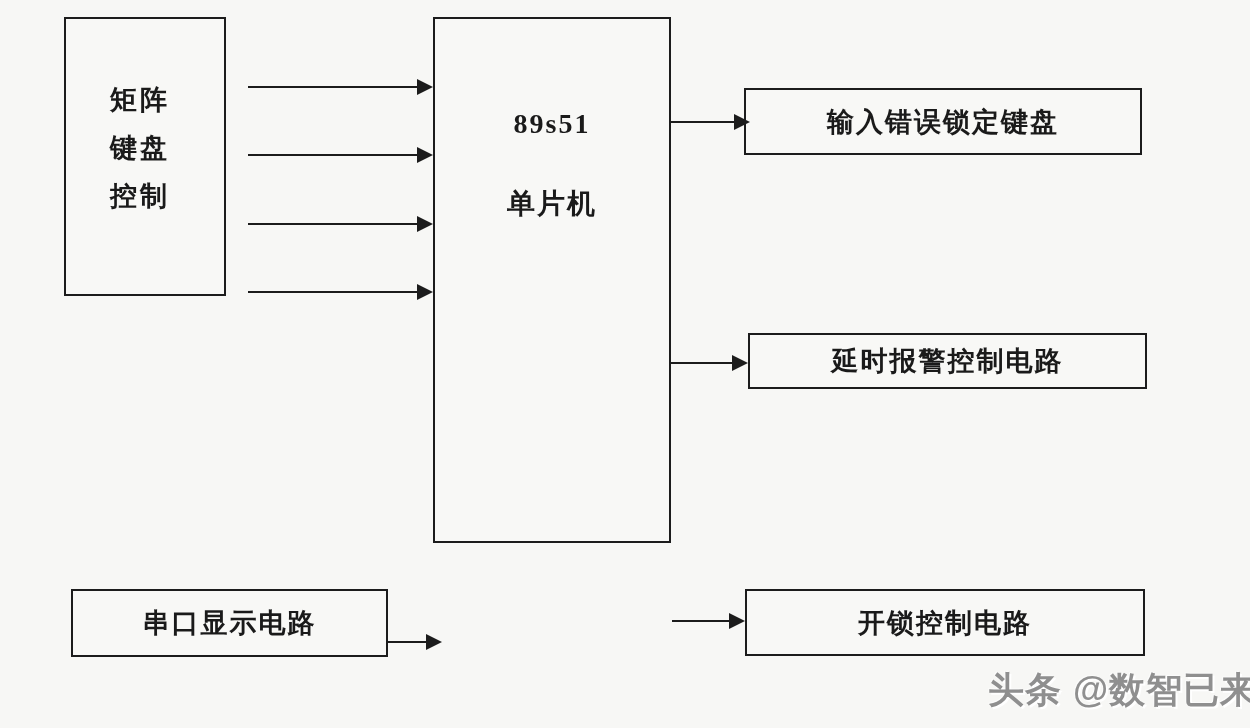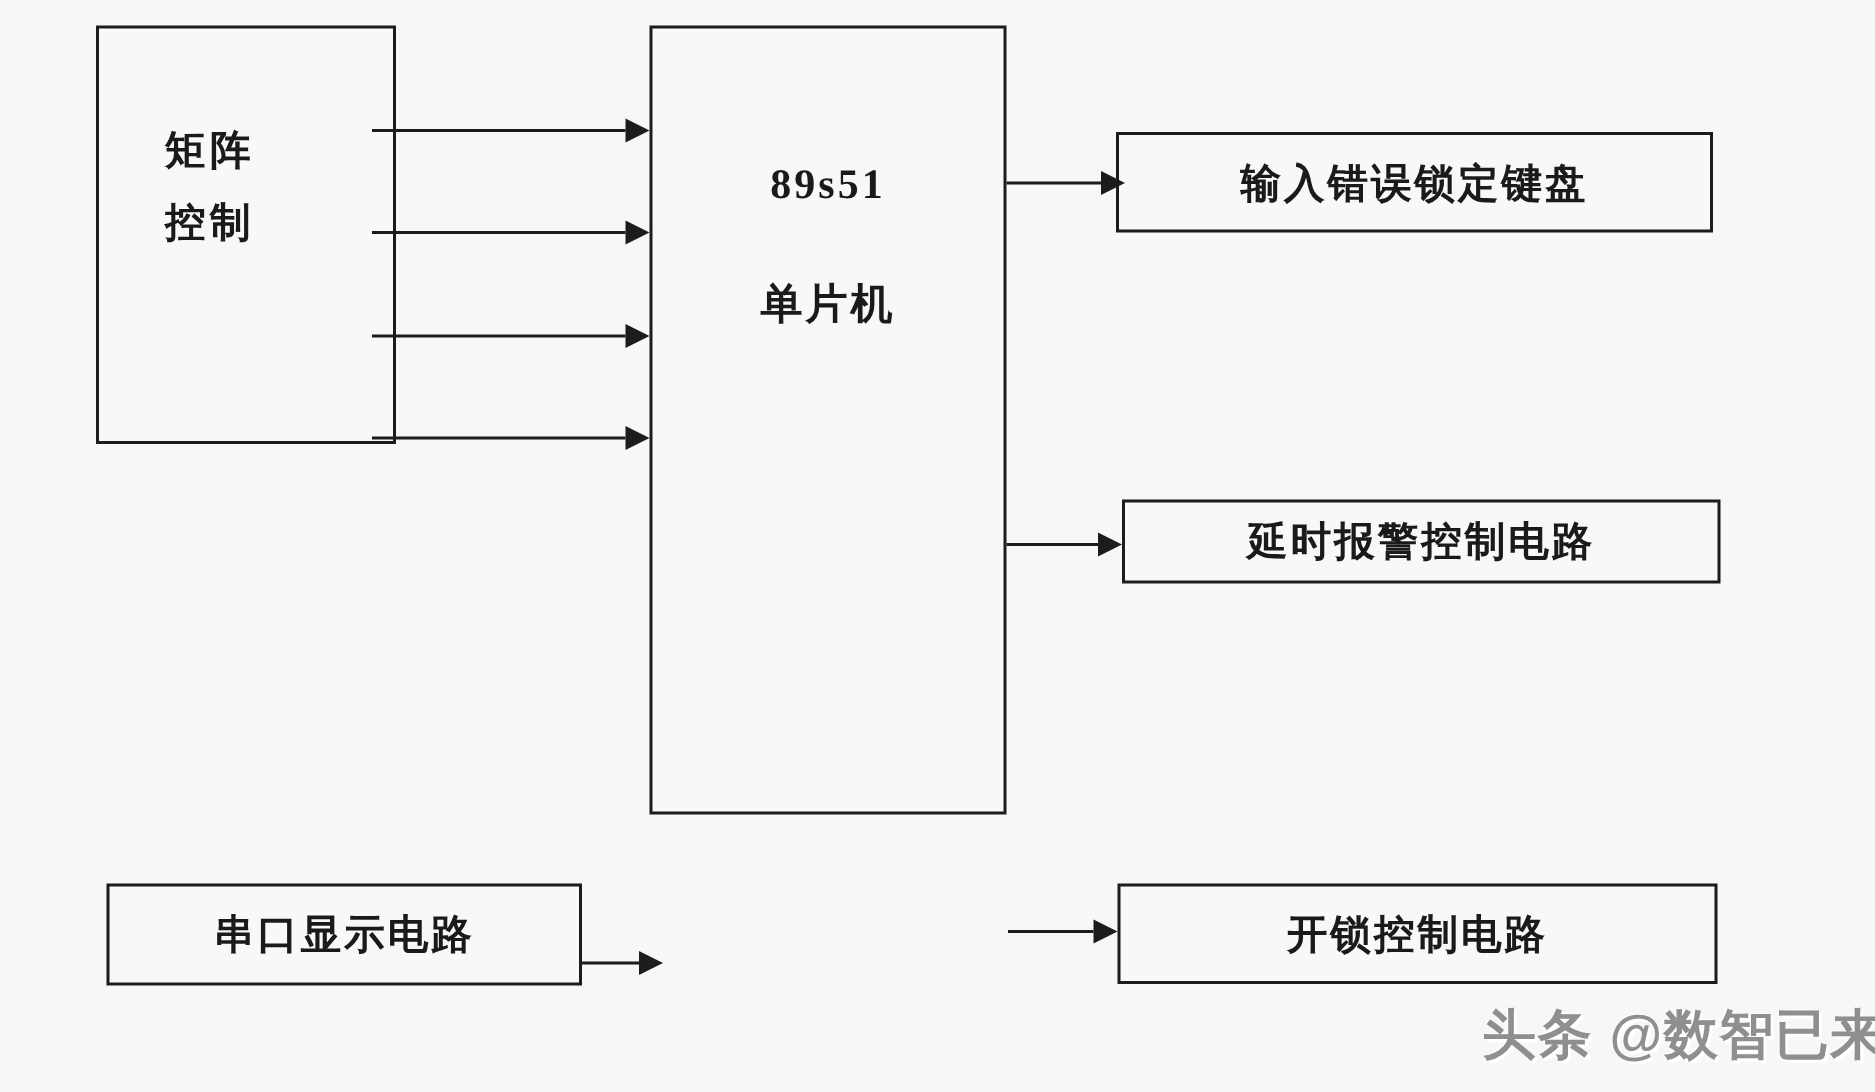--- a/index.html
+++ b/index.html
@@ -23,21 +23,21 @@
     position: absolute;
     box-sizing: border-box;
     border: 2px solid #1c1c1c;
     background: #f8f8f6;
     color: #1a1a1a;
     font-weight: bold;
   }
   
   .left-box {
     left: 64px; top: 17px;
-    width: 200px; height: 279px;
+    width: 162px; height: 279px;
     padding: 57px 0 0 44px;
   }
   .left-box .bline {
     font-size: 27px;
     line-height: 48px;
     letter-spacing: 3px;
     white-space: nowrap;
   }
   
   .mcu-box {
@@ -109,20 +109,21 @@
     white-space: nowrap;
   }
 </style>
 </head>
 <body>
 
 <div class="canvas">
 
   <div class="box left-box">
     <div class="bline">矩阵</div>
+    <div class="bline">键盘</div>
     <div class="bline">控制</div>
   </div>
 
   <div class="box mcu-box">
     <div class="bline">89s51</div>
     <div class="bline">单片机</div>
   </div>
 
   <div class="box wide-box box-error-lock">
     <span>输入错误锁定键盘</span>

